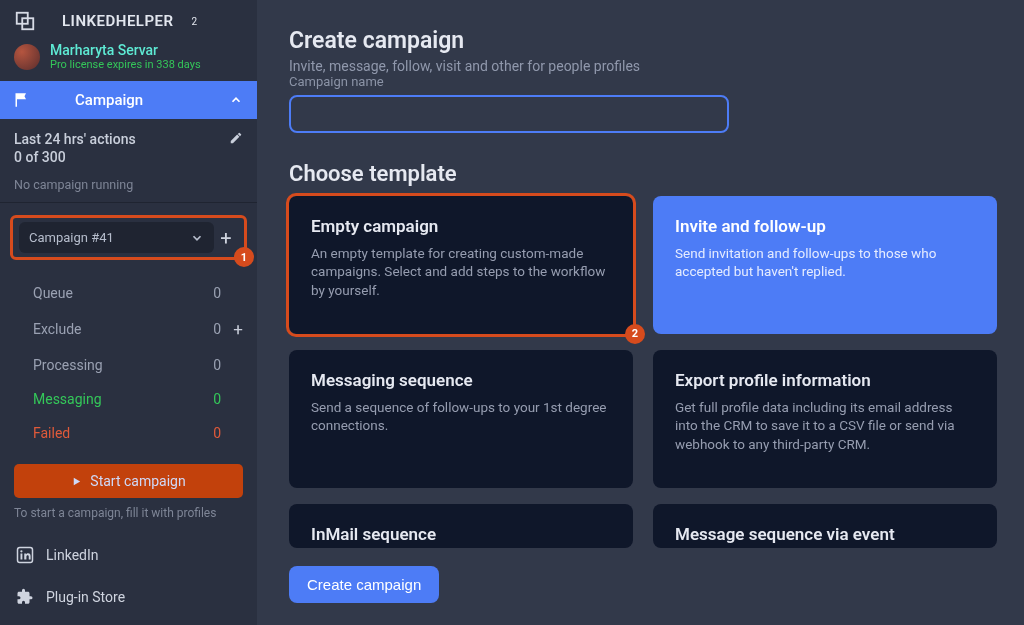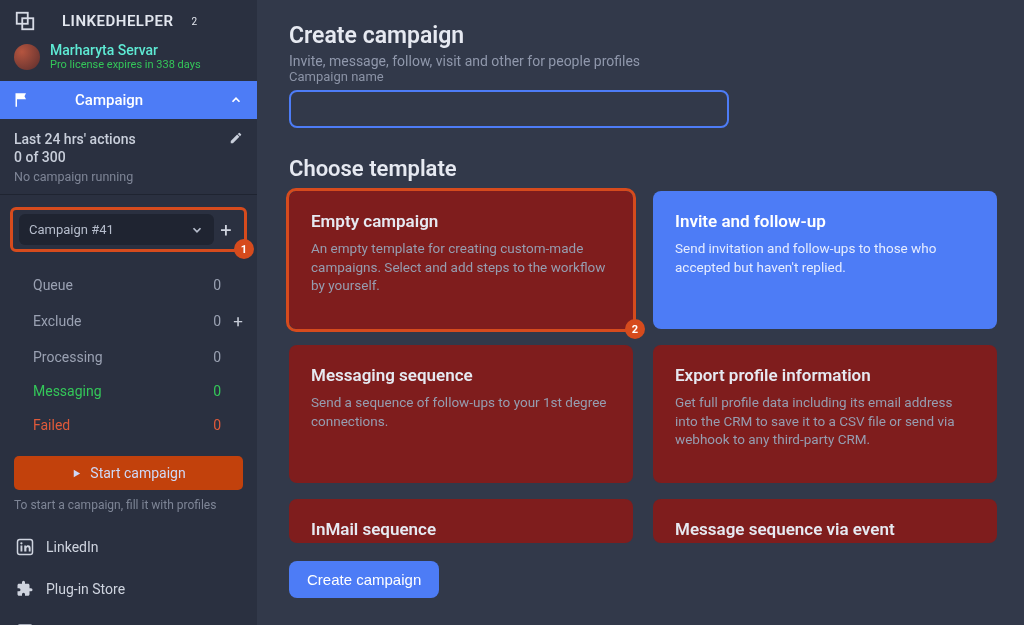--- a/index.html
+++ b/index.html
@@ -52,21 +52,21 @@
   .nav-campaign .label { flex:1; font-weight:500; font-size:15px; }
   .nav-campaign .chevron { width:14px; }
   .stats-block {
     padding:12px 14px 10px 14px;
     border-bottom:1px solid #1f2431;
   }
   .stats-row1 { display:flex; }
   .stats-row1 .title { flex:1; color:#c9cfdb; font-weight:500; }
   .stats-row1 .pencil { width:14px; color:#c9cfdb; }
   .stats-row2 { color:#c9cfdb; font-weight:500; margin-top:2px; }
-  .stats-row3 { color:#7e8596; font-size:12.5px; margin-top:4px; }
+  .stats-row3 { color:#7e8596; font-size:12.5px; margin-top:12px; }
   .campaign-select-wrap {
     margin:12px 10px;
     border:3px solid #d64b1d;
     border-radius:6px;
     padding:4px 6px;
     display:flex; align-items:center;
     position:relative;
     justify-content:center;
   }
   .campaign-select {
@@ -120,40 +120,41 @@
     display:flex; align-items:center; gap:12px;
     padding:12px 16px; color:#cfd4df; font-size:14px;
   }
   .bottom-nav .icon { width:18px; height:18px; display:inline-flex; }
 
   
   .main {
     flex:1; padding:22px 22px 18px 32px;
     display:flex; flex-direction:column;
     overflow:hidden;
+    justify-content:center;
   }
   h1 { color:#e6e9f1; font-size:23px; font-weight:600; }
   .subtitle { color:#9098ac; font-size:14px; margin-top:4px; }
   .field-label { color:#8b93a6; font-size:13px; }
   .name-input {
     margin-top:6px; width:440px; height:38px;
     background:transparent; border:2px solid #4d7cf6;
     border-radius:8px; padding:0 12px; color:#e6e9f1;
     font-size:15px; outline:none;
   }
   h2 { color:#e6e9f1; font-size:22px; font-weight:600; margin-top:28px; }
   .templates {
     margin-top:10px;
     display:grid;
     grid-template-columns: repeat(2, 344px);
     gap:16px 20px;
     position:relative;
   }
   .card {
-    background:#7f1d1d;
+    background:#0f172a;
     border-radius:8px;
     padding:20px 22px 22px 22px;
     min-height:138px;
   }
   .card.selected { background:#4d7cf6; }
   .card h3 { font-size:17px; font-weight:600; color:#e6e9f1; }
   .card.selected h3 { color:#fff; }
   .card p { font-size:13.5px; color:#969db0; margin-top:8px; line-height:1.38; }
   .card.selected p { color:#e5ecff; }
   .card-hl {

